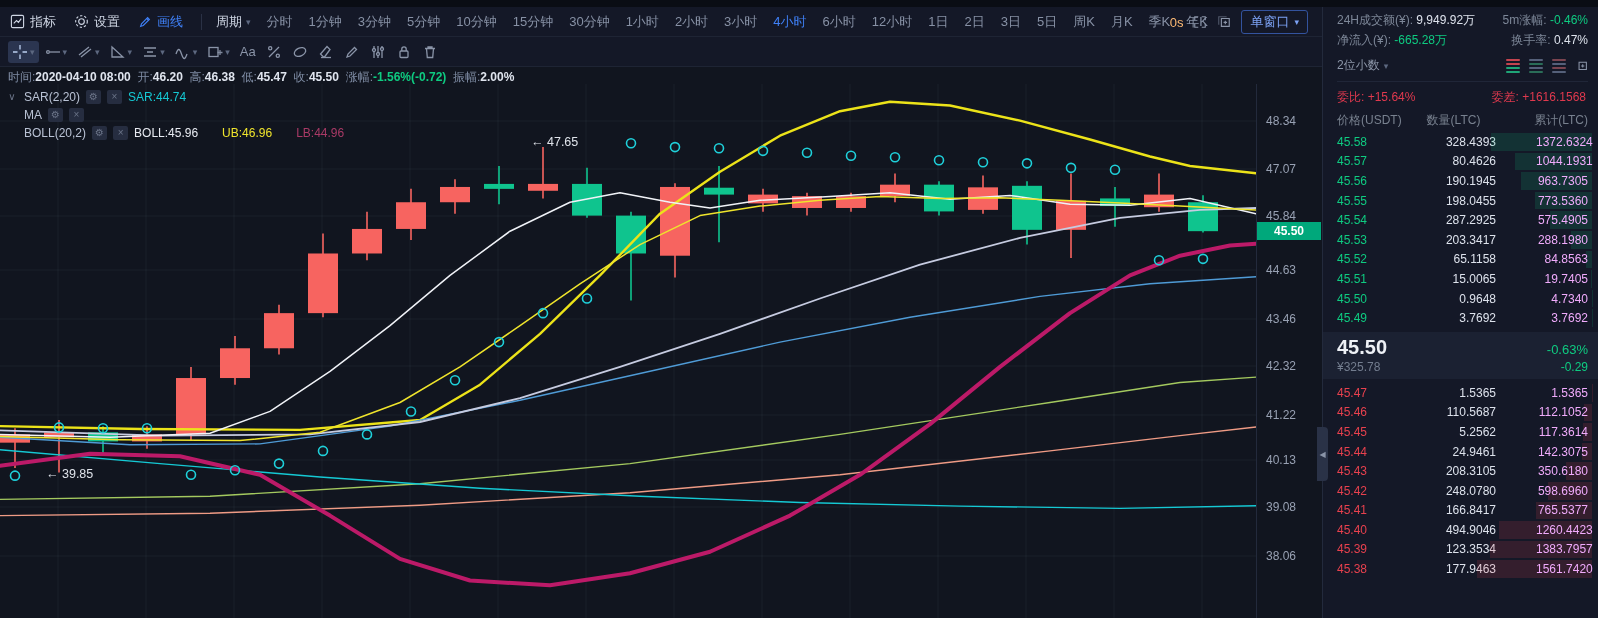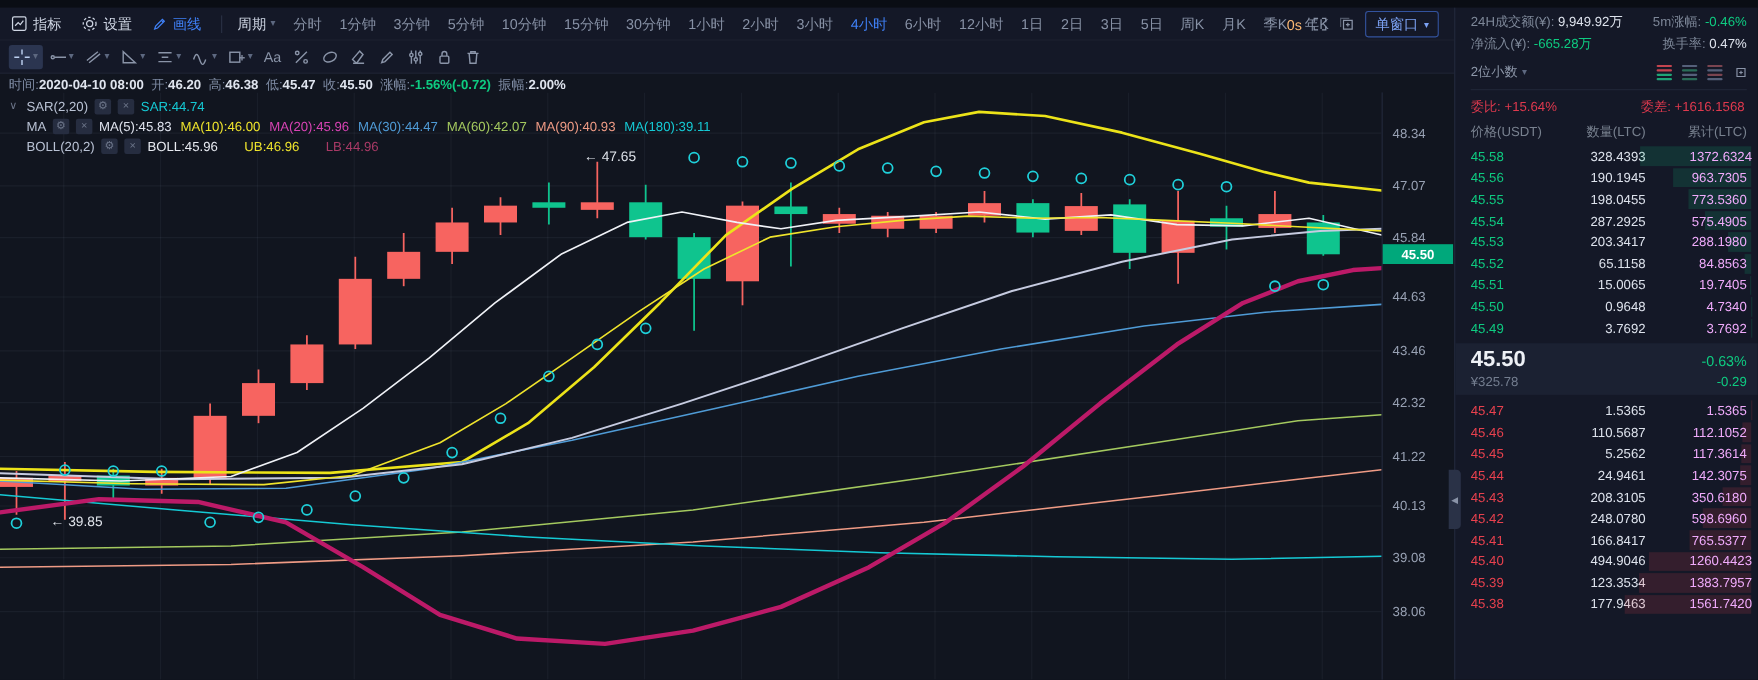--- a/index.html
+++ b/index.html
@@ -73,21 +73,21 @@
   .stat .val { color:#dde2ec; }
   .stat.right { text-align:right; }
   .grn { color:#0ecb81 !important; }
   .ctrlrow { display:flex; align-items:center; margin-top:8px; padding-bottom:7px; border-bottom:1px solid #202638; }
   .decimals { color:#8d97a9; display:flex; gap:4px; align-items:center; }
   .bookicons { margin-left:auto; display:flex; gap:9px; align-items:center; }
   .bicon { width:14px; display:flex; flex-direction:column; gap:2px; }
   .bicon i { display:block; height:2px; border-radius:1px; }
   .weirow { display:flex; justify-content:space-between; padding:7px 2px 2px 0; color:#e0394e; }
   .bookhead { display:grid; grid-template-columns:74px 1fr 92px; color:#78818f; padding:4px 0 3px 0; }
-  .bookhead span:nth-child(2){ text-align:right; }
+  .bookhead span:nth-child(2){ text-align:center; }
   .bookhead span:nth-child(3){ text-align:right; }
   .obrow { position:relative; display:grid; grid-template-columns:74px 1fr 92px; height:19.6px; align-items:center; }
   .obrow .p.ask { color:#0ecb81; }
   .obrow .p.bid { color:#e8414e; }
   .obrow .q { text-align:right; color:#dde2ec; }
   .obrow .c { text-align:right; color:#f0abfc; position:relative; z-index:1;padding-left:40px; }
   .obrow .bar { position:absolute; right:-4px; top:1px; bottom:1px; z-index:0; }
   .midblock { margin:4px -10px 4px -14px; padding:4px 10px 5px 14px; background:#1b2132; }
   .midl1 { display:flex; justify-content:space-between; align-items:baseline; }
   .midprice { font-size:20px; font-weight:bold; color:#eef1f6; }
@@ -291,29 +291,20 @@
     <span class="lname">SAR(2,20)</span>
     <span class="mini">⚙</span>
     <span class="mini">×</span>
     <span class="chip" id="sar-value" style="color: rgb(21, 201, 212);">SAR:44.74</span>
   </div>
   <div class="lrow">
     <span class="chev"></span>
     <span class="lname">MA</span>
     <span class="mini">⚙</span>
     <span class="mini">×</span>
-    <span id="ma-values" style="display:flex;gap:8px">
-        <span class="chip" style="color: rgb(223, 227, 238);">MA(5):45.83</span>
-        <span class="chip" style="color: rgb(239, 228, 44);">MA(10):46.00</span>
-        <span class="chip" style="color: rgb(216, 67, 180);">MA(20):45.96</span>
-        <span class="chip" style="color: rgb(79, 155, 214);">MA(30):44.47</span>
-        <span class="chip" style="color: rgb(164, 201, 95);">MA(60):42.07</span>
-        <span class="chip" style="color: rgb(239, 155, 133);">MA(90):40.93</span>
-        <span class="chip" style="color: rgb(21, 201, 212);">MA(180):39.11</span>
-      </span>
   </div>
   <div class="lrow">
     <span class="chev"></span>
     <span class="lname">BOLL(20,2)</span>
     <span class="mini">⚙</span>
     <span class="mini">×</span>
     <span id="boll-values" style="display:flex;gap:24px">
         <span class="chip" style="color: rgb(232, 235, 242);">BOLL:45.96</span>
         <span class="chip" style="color: rgb(239, 228, 44);">UB:46.96</span>
         <span class="chip" style="color: rgb(169, 58, 102);">LB:44.96</span>
@@ -508,20 +499,26 @@
     <span>累计(LTC)</span>
   </div>
   <div id="asks">
       <div class="obrow">
         <span class="bar" style="background: rgba(14, 203, 129, 0.15); width: 101.2px;"></span>
         <span class="p ask">45.58</span>
         <span class="q">328.4393</span>
         <span class="c">1372.6324</span>
       </div>
       <div class="obrow">
+        <span class="bar" style="background: rgba(14, 203, 129, 0.15); width: 77px;"></span>
+        <span class="p ask">45.57</span>
+        <span class="q">80.4626</span>
+        <span class="c">1044.1931</span>
+      </div>
+      <div class="obrow">
         <span class="bar" style="background: rgba(14, 203, 129, 0.15); width: 71.1px;"></span>
         <span class="p ask">45.56</span>
         <span class="q">190.1945</span>
         <span class="c">963.7305</span>
       </div>
       <div class="obrow">
         <span class="bar" style="background: rgba(14, 203, 129, 0.15); width: 57px;"></span>
         <span class="p ask">45.55</span>
         <span class="q">198.0455</span>
         <span class="c">773.5360</span>

